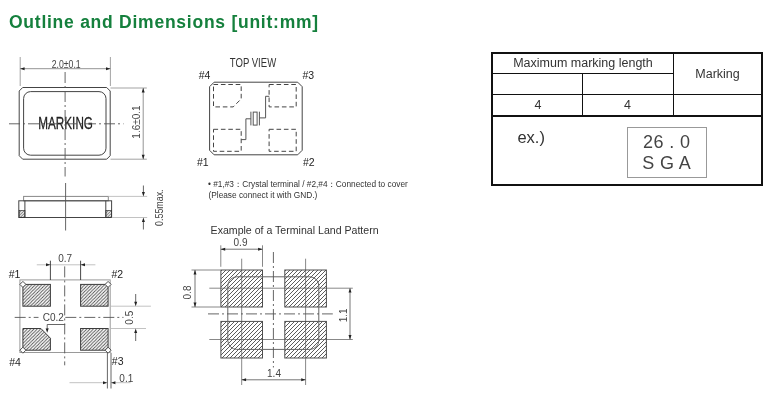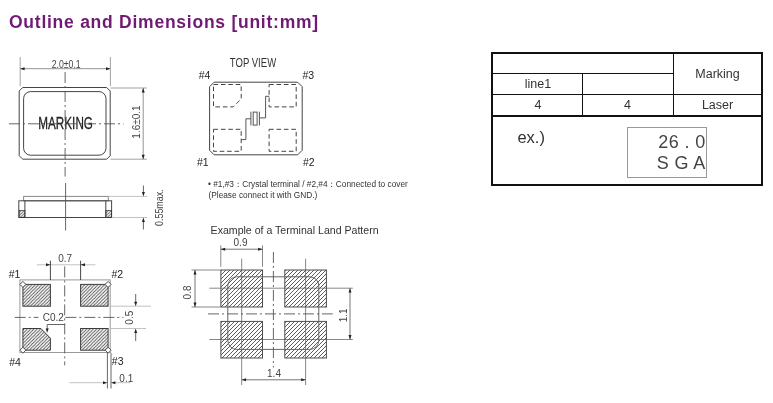--- a/index.html
+++ b/index.html
@@ -1,20 +1,20 @@
 <!DOCTYPE html>
 <html><head>
 <meta charset="utf-8">
 <style>
 html,body{margin:0;padding:0;background:#fff;}
 #page{position:relative;width:773px;height:403px;background:#fff;font-family:"Liberation Sans",sans-serif;overflow:hidden;}
-#title{position:absolute;left:9px;top:12px;font-size:17.5px;font-weight:bold;color:#701a75;letter-spacing:0.75px;}
+#title{position:absolute;left:9px;top:12px;font-size:17.5px;font-weight:bold;color:#15803d;letter-spacing:0.75px;}
 .tbl{position:absolute;left:491.4px;top:51.8px;width:267.6px;height:130.2px;border:2px solid #111;}
 .tbl .cell{position:absolute;color:#333;font-size:12.5px;display:flex;align-items:center;justify-content:center;}
-#exbox{position:absolute;left:133.3px;top:73.5px;width:78px;height:45.7px;border:1px solid #999;color:#444;font-size:18px;text-align:right;line-height:21.6px;padding-top:3.5px;letter-spacing:0.4px;}
+#exbox{position:absolute;left:133.3px;top:73.5px;width:78px;height:45.7px;border:1px solid #999;color:#444;font-size:18px;text-align:center;line-height:21.6px;padding-top:3.5px;letter-spacing:0.4px;}
 </style>
 </head>
 <body>
 <div id="page">
 <div id="title">Outline and Dimensions [unit:mm]</div>
 <svg width="773" height="403" style="position:absolute;left:0;top:0">
 <defs>
 <pattern id="h1" width="3.3" height="3.3" patternUnits="userSpaceOnUse">
 <path d="M-0.82,0.82 l1.65,-1.65 M0,3.3 L3.3,0 M2.47,4.12 l1.65,-1.65" stroke="#474747" stroke-width="0.85" fill="none"></path>
 </pattern>
@@ -187,21 +187,20 @@
 <text x="274" y="376.9" font-size="10" fill="#444" text-anchor="middle">1.4</text>
 </svg>
 
 <div class="tbl">
 
 <div style="position:absolute;left:0;top:19.3px;width:180.2px;height:1px;background:#111"></div>
 <div style="position:absolute;left:0;top:40.1px;width:267.6px;height:1px;background:#111"></div>
 <div style="position:absolute;left:0;top:61px;width:267.6px;height:2px;background:#111"></div>
 <div style="position:absolute;left:89px;top:19.3px;width:1px;height:41.7px;background:#111"></div>
 <div style="position:absolute;left:179.2px;top:0;width:1.5px;height:61px;background:#111"></div>
+<div class="cell" style="left:0;top:0;width:179.2px;height:19.3px">Maximum marking length</div>
 <div class="cell" style="left:180.7px;top:0;width:86.9px;height:41px">Marking</div>
-<div class="cell" style="left:0;top:20.3px;width:89px;height:19.8px">line1</div>
 <div class="cell" style="left:0;top:41.1px;width:89px;height:19.9px">4</div>
 <div class="cell" style="left:89px;top:41.1px;width:90.2px;height:19.9px">4</div>
-<div class="cell" style="left:180.7px;top:41.1px;width:86.9px;height:19.9px">Laser</div>
 <div style="position:absolute;left:24px;top:74px;color:#333;font-size:16.5px">ex.)</div>
 <div id="exbox">26 . 0<br>S G A</div>
 </div>
 </div>
 
 </body></html>

